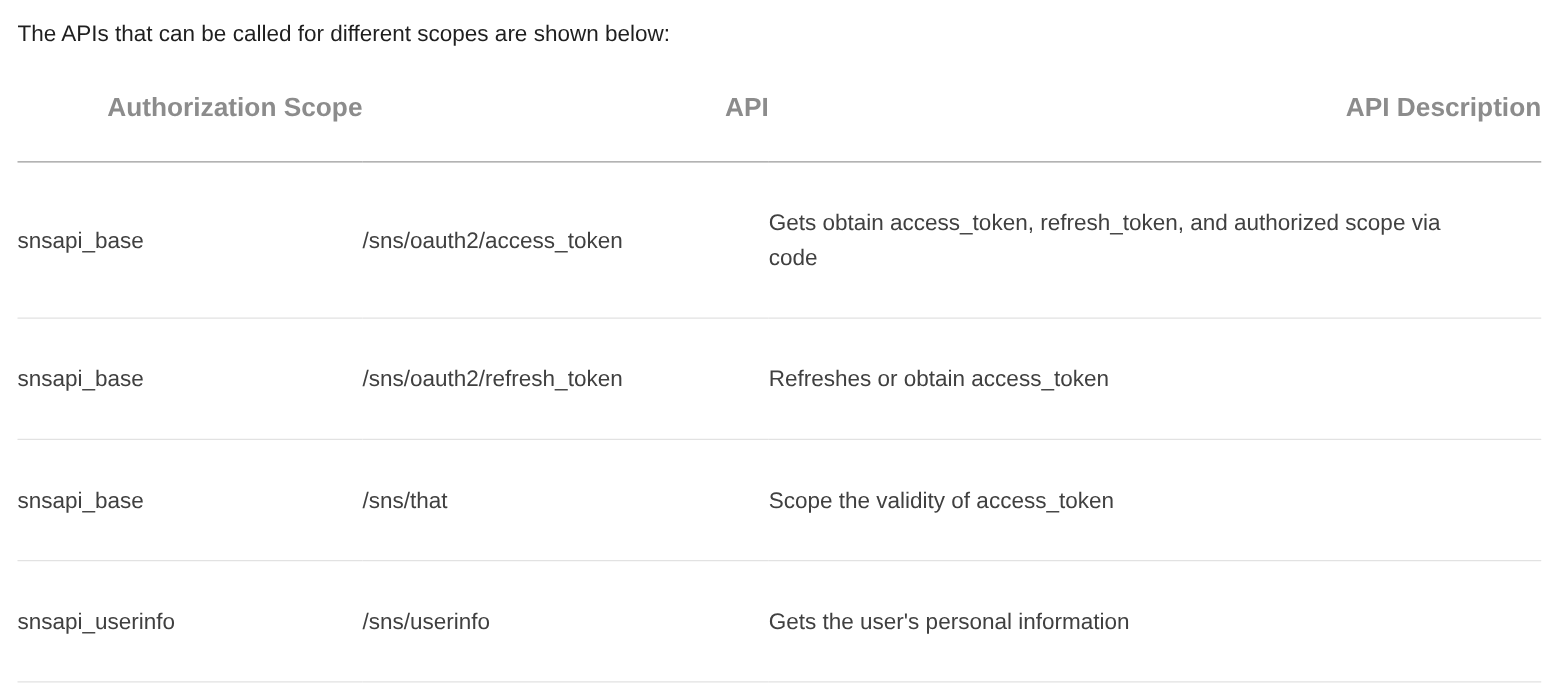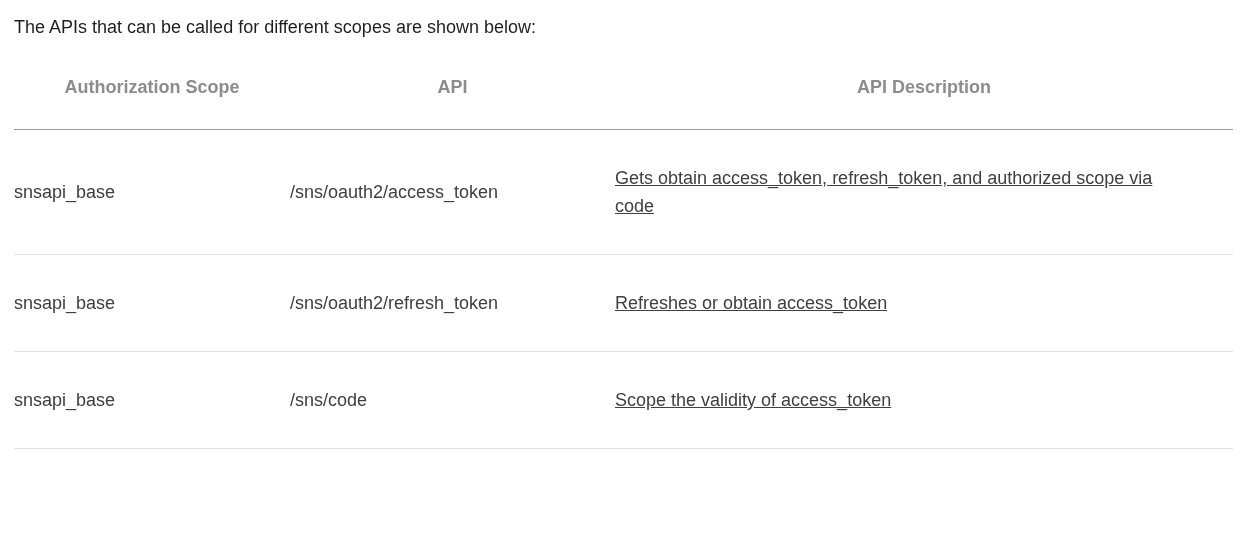--- a/index.html
+++ b/index.html
@@ -24,39 +24,38 @@
   table.api-table {
     border-collapse: collapse;
     width: 1219px;
     margin-top: 34px;
     table-layout: fixed;
   }
   table.api-table col.c1 { width: 276px; }
   table.api-table col.c2 { width: 325px; }
   table.api-table col.c3 { width: 618px; }
   table.api-table th {
-    text-align: center;
-    font-size: 18px;
+    text-align: right;
+    font-size: 21px;
     font-weight: bold;
     color: #8c8c8c;
     padding: 0 0 30px 0;
     border-bottom: 1px solid #9b9b9b;
     line-height: 24px;
   }
   table.api-table td {
     font-size: 18px;
     color: #404040;
     line-height: 28px;
     padding: 34px 0;
     vertical-align: middle;
     border-bottom: 1px solid #e2e2e2;
   }
   td .desc-wrap {
     max-width: 540px;
-    text-decoration: underline;
   }
 </style>
 </head>
 <body>
 
 <div class="page">
 
   <p class="intro">The APIs that can be called for different scopes are shown below:</p>
 
   <table class="api-table">
@@ -82,21 +81,28 @@
       </tr>
       <tr>
         <td>snsapi_base</td>
         <td>/sns/oauth2/refresh_token</td>
         <td>
           <div class="desc-wrap">Refreshes or obtain access_token</div>
         </td>
       </tr>
       <tr>
         <td>snsapi_base</td>
-        <td>/sns/code</td>
+        <td>/sns/that</td>
         <td>
           <div class="desc-wrap">Scope the validity of access_token</div>
+        </td>
+      </tr>
+      <tr>
+        <td>snsapi_userinfo</td>
+        <td>/sns/userinfo</td>
+        <td>
+          <div class="desc-wrap">Gets the user's personal information</div>
         </td>
       </tr>
     </tbody>
   </table>
 
 </div>
 
 </body></html>

